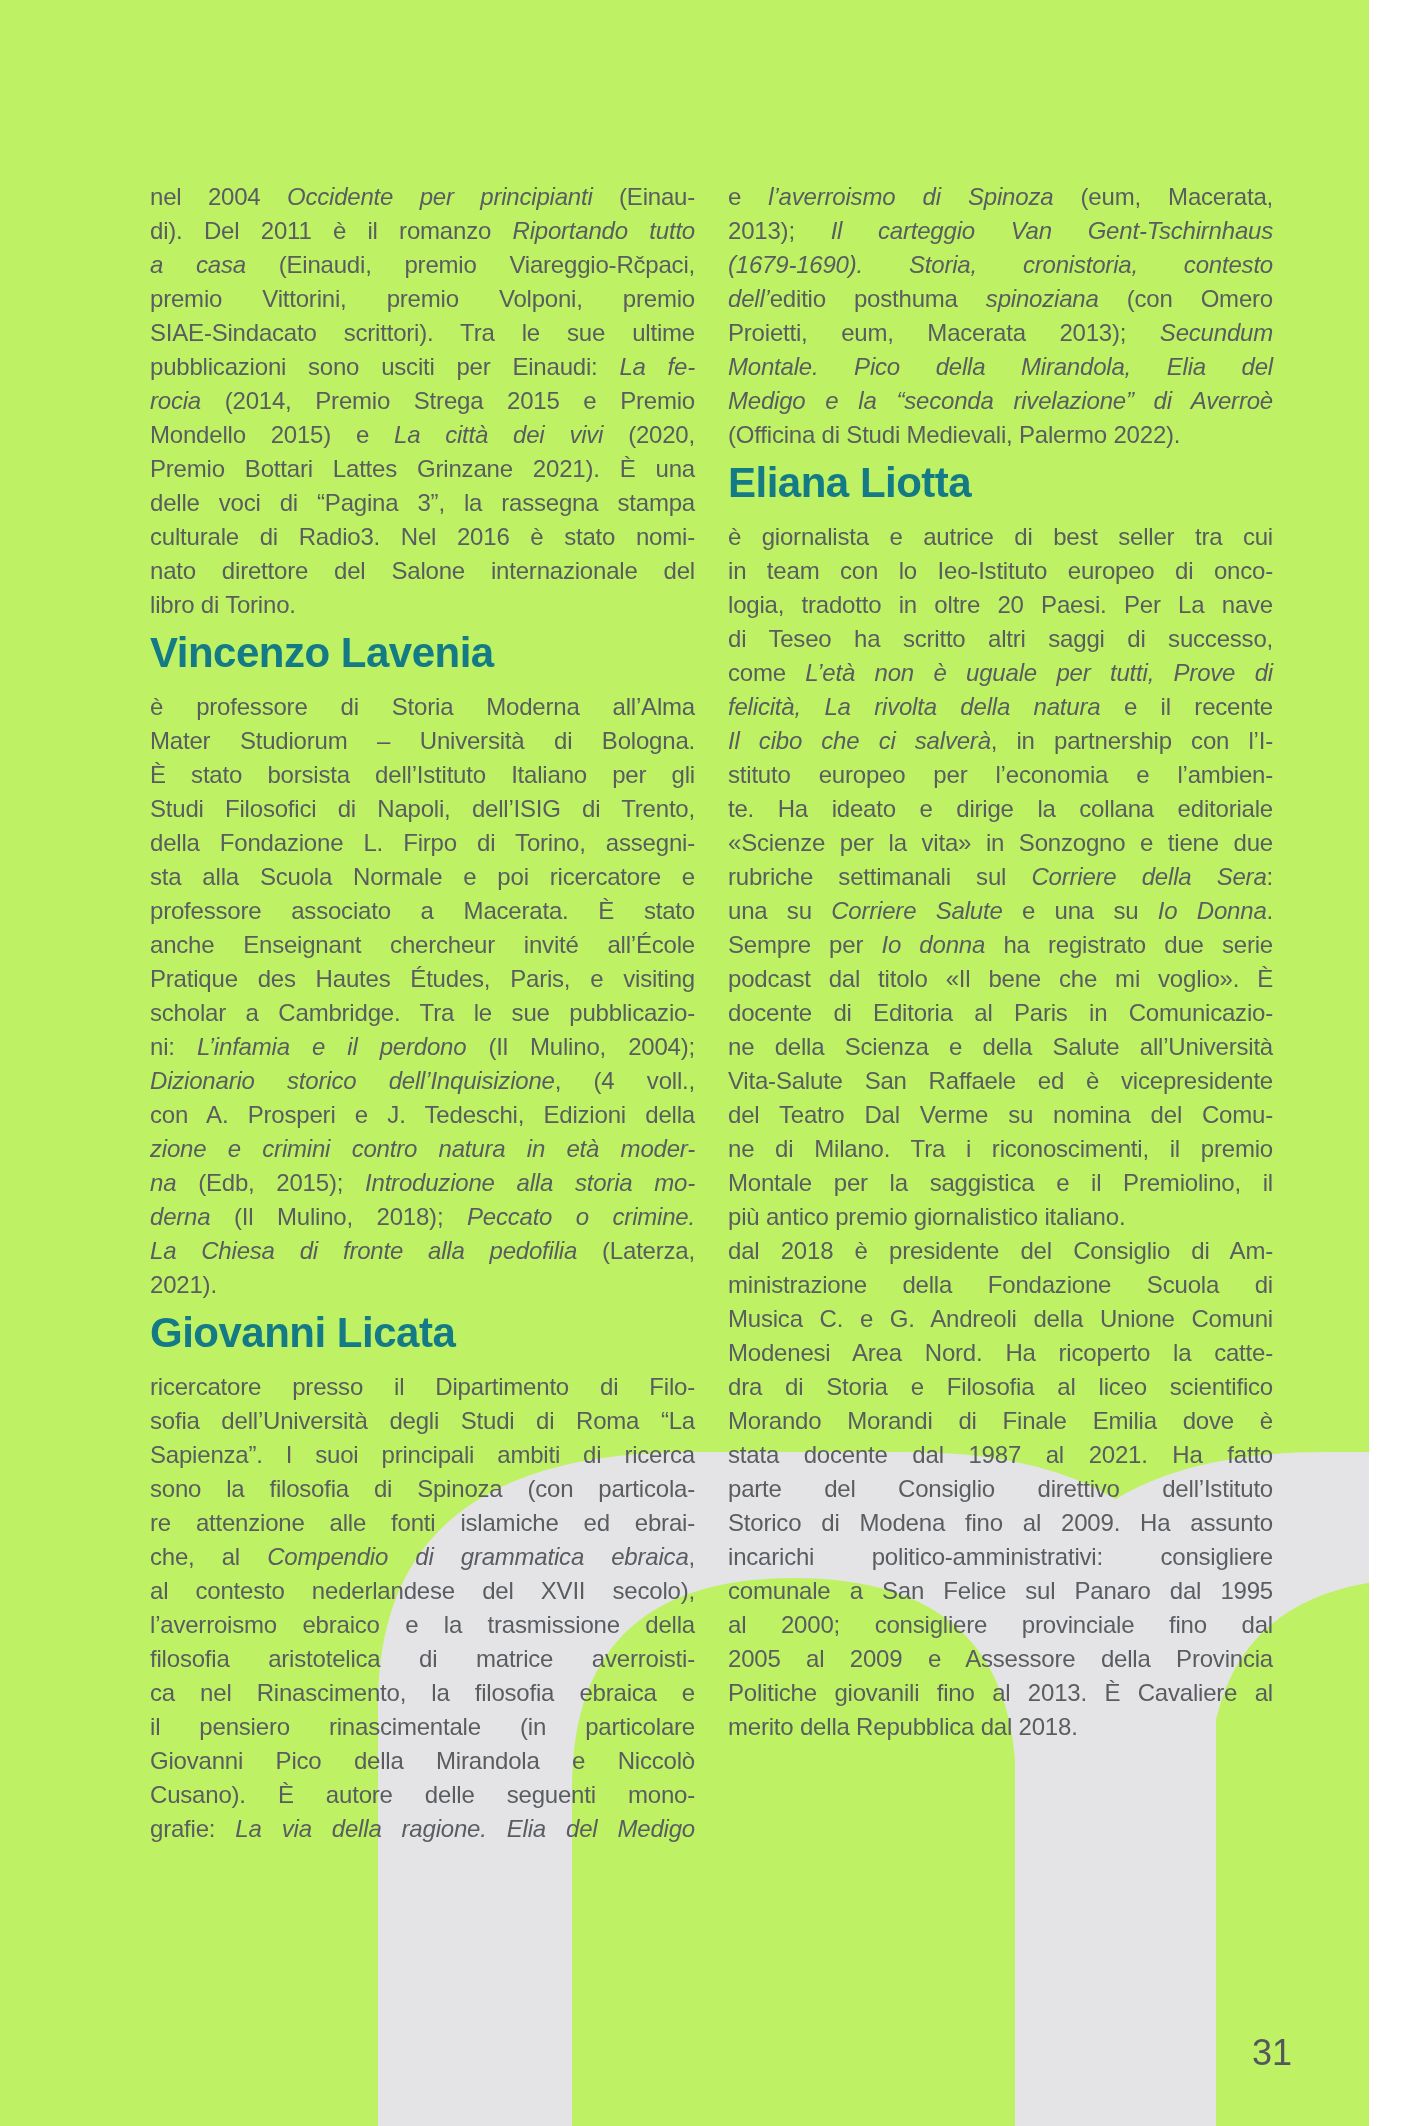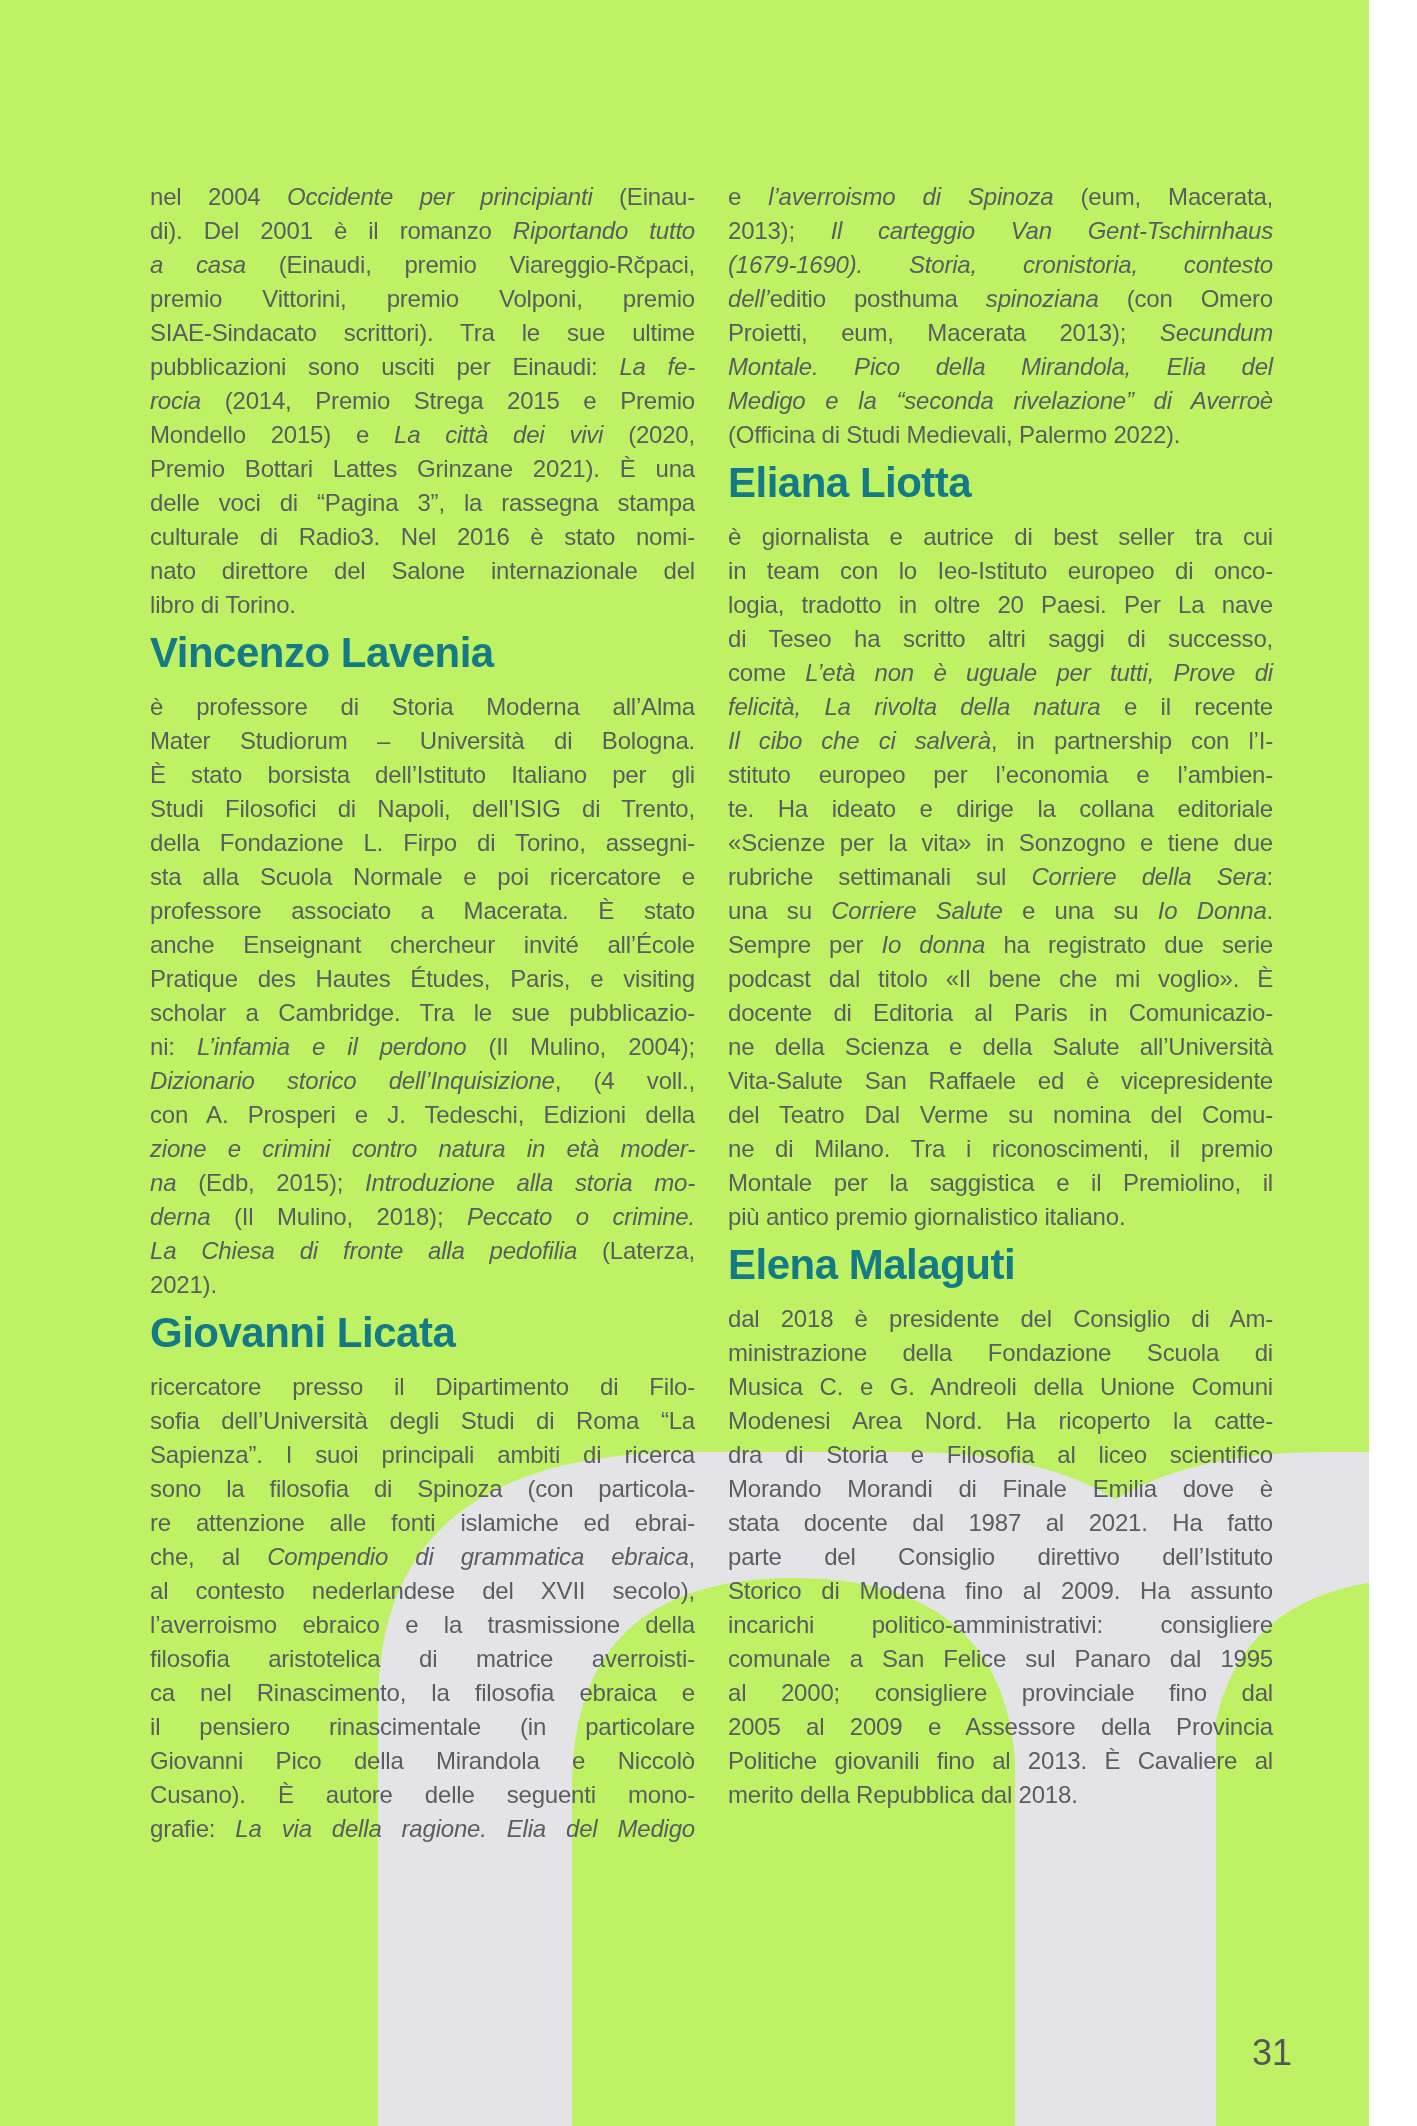--- a/index.html
+++ b/index.html
@@ -51,21 +51,21 @@
       M 378 2126 L 378 1705 Q 378 1452 690 1452 L 904 1452 Q 1216 1452 1216 1705 L 1216 2126
       L 1016 2126 L 1016 1788 Q 1016 1578 794 1578 Q 572 1578 572 1788 L 572 2126 Z"></path>
     <path fill="#e4e4e6" fill-rule="evenodd" d="
       M 1015 2126 L 1015 1705 Q 1015 1452 1327 1452 L 1541 1452 Q 1853 1452 1853 1705 L 1853 2126
       L 1653 2126 L 1653 1788 Q 1653 1578 1431 1578 Q 1209 1578 1209 1788 L 1209 2126 Z"></path>
   </svg>
 
   <div class="col col-left">
       <div class="para">
         <div class="line"><span>nel 2004 </span><i>Occidente per principianti</i><span> (Einau-</span></div>
-        <div class="line"><span>di). Del 2001 è il romanzo </span><i>Riportando tutto</i></div>
+        <div class="line"><span>di). Del 2011 è il romanzo </span><i>Riportando tutto</i></div>
         <div class="line"><i>a casa</i><span> (Einaudi, premio Viareggio-Rčpaci,</span></div>
         <div class="line"><span>premio Vittorini, premio Volponi, premio</span></div>
         <div class="line"><span>SIAE-Sindacato scrittori). Tra le sue ultime</span></div>
         <div class="line"><span>pubblicazioni sono usciti per Einaudi: </span><i>La fe-</i></div>
         <div class="line"><i>rocia</i><span> (2014, Premio Strega 2015 e Premio</span></div>
         <div class="line"><span>Mondello 2015) e </span><i>La città dei vivi</i><span> (2020,</span></div>
         <div class="line"><span>Premio Bottari Lattes Grinzane 2021). È una</span></div>
         <div class="line"><span>delle voci di “Pagina 3”, la rassegna stampa</span></div>
         <div class="line"><span>culturale di Radio3. Nel 2016 è stato nomi-</span></div>
         <div class="line"><span>nato direttore del Salone internazionale del</span></div>
@@ -138,21 +138,20 @@
         <div class="line"><span>Sempre per </span><i>Io donna</i><span> ha registrato due serie</span></div>
         <div class="line"><span>podcast dal titolo «Il bene che mi voglio». È</span></div>
         <div class="line"><span>docente di Editoria al Paris in Comunicazio-</span></div>
         <div class="line"><span>ne della Scienza e della Salute all’Università</span></div>
         <div class="line"><span>Vita-Salute San Raffaele ed è vicepresidente</span></div>
         <div class="line"><span>del Teatro Dal Verme su nomina del Comu-</span></div>
         <div class="line"><span>ne di Milano. Tra i riconoscimenti, il premio</span></div>
         <div class="line"><span>Montale per la saggistica e il Premiolino, il</span></div>
         <div class="line last"><span>più antico premio giornalistico italiano.</span></div>
       </div>
-      <div class="heading">Elena Malaguti</div>
       <div class="para">
         <div class="line"><span>dal 2018 è presidente del Consiglio di Am-</span></div>
         <div class="line"><span>ministrazione della Fondazione Scuola di</span></div>
         <div class="line"><span>Musica C. e G. Andreoli della Unione Comuni</span></div>
         <div class="line"><span>Modenesi Area Nord. Ha ricoperto la catte-</span></div>
         <div class="line"><span>dra di Storia e Filosofia al liceo scientifico</span></div>
         <div class="line"><span>Morando Morandi di Finale Emilia dove è</span></div>
         <div class="line"><span>stata docente dal 1987 al 2021. Ha fatto</span></div>
         <div class="line"><span>parte del Consiglio direttivo dell’Istituto</span></div>
         <div class="line"><span>Storico di Modena fino al 2009. Ha assunto</span></div>

